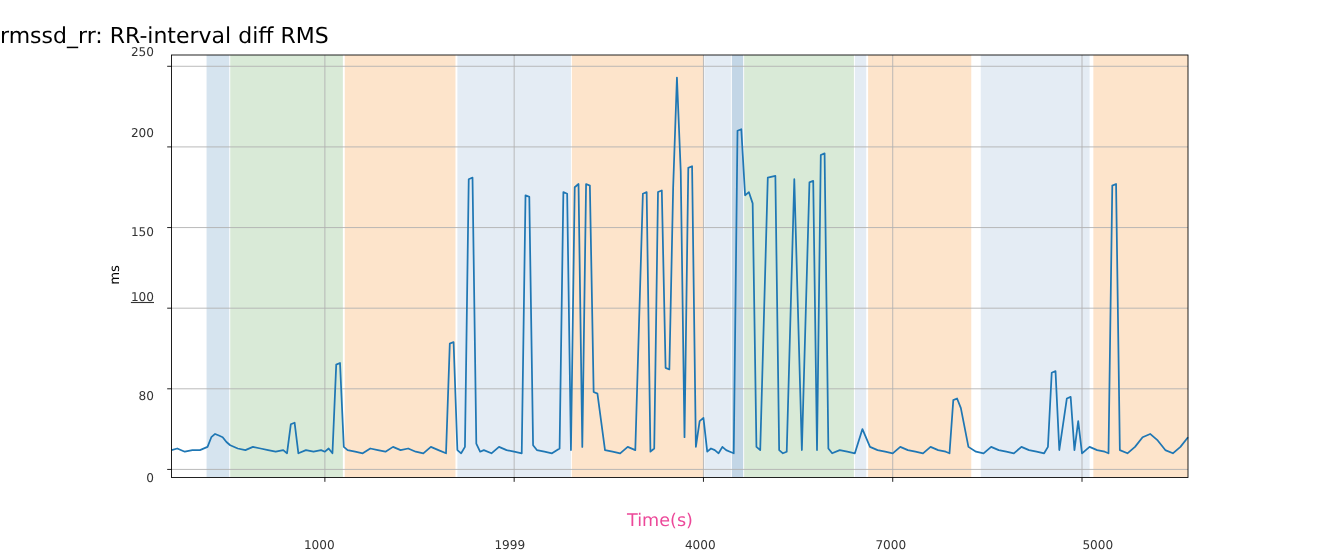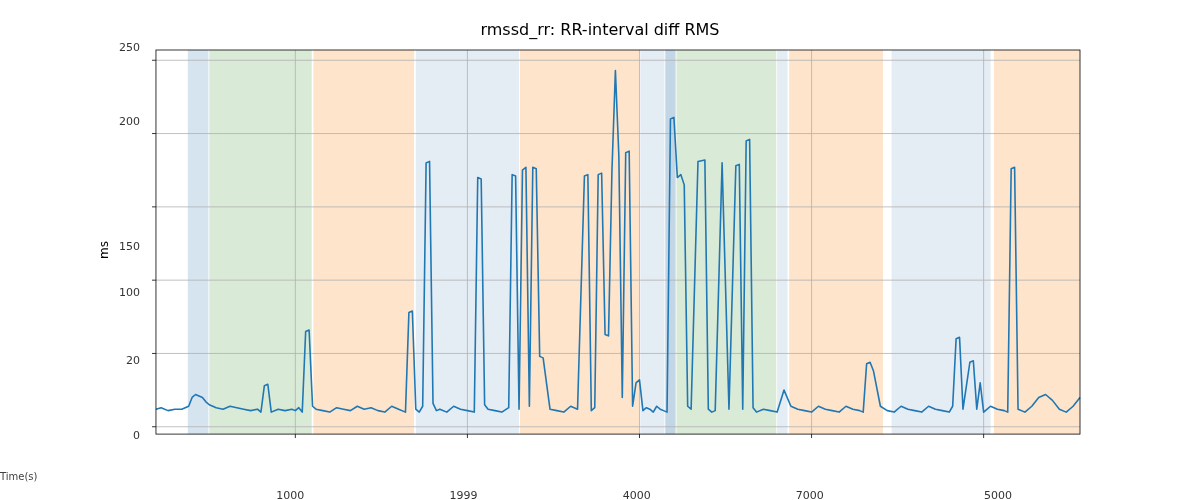--- a/index.html
+++ b/index.html
@@ -11,22 +11,22 @@
   .figure {
     position: relative;
     width: 1200px;
     height: 500px;
     background: #fff;
   }
   .title {
     position: absolute;
     top: 20px;
     width: 100%;
-    text-align: center;
-    font-size: 16px;
+    text-align: left;
+    font-size: 20px;
     color: #000;
   }
   .axes {
     position: absolute;
     left: 150px;
     top: 50px;
     width: 930px;
     height: 390px;
   }
   .plot-area {
@@ -41,22 +41,23 @@
     left: 95px;
     top: 50%;
     transform: translateY(-50%) rotate(-90deg);
     font-size: 12px;
     color: #000;
   }
   .xlabel {
     position: absolute;
     bottom: 18px;
     width: 100%;
-    font-size: 10px;
-    color: #404040;
+    text-align: center;
+    font-size: 16px;
+    color: #ec4899;
   }
   .tick-label {
     position: absolute;
     font-size: 11px;
     color: #333;
   }
   .tick-x {
     top: 445px;
     transform: translateX(-50%);
     margin-top: 44px;
@@ -120,22 +121,22 @@
 
   <div id="x-tick-container">
       <div class="tick-label tick-x" style="left: 290.279px;">1000</div>
       <div class="tick-label tick-x" style="left: 463.464px;">1999</div>
       <div class="tick-label tick-x" style="left: 636.648px;">4000</div>
       <div class="tick-label tick-x" style="left: 809.832px;">7000</div>
       <div class="tick-label tick-x" style="left: 998px;">5000</div>
     </div>
   <div id="y-tick-container">
       <div class="tick-label tick-y" style="top: 421.557px;">0</div>
-      <div class="tick-label tick-y" style="top: 347.13px;">20</div>
-      <div class="tick-label tick-y" style="top: 279px;">100</div>
-      <div class="tick-label tick-y" style="top: 198.275px; margin-top: 35px;">150</div>
+      <div class="tick-label tick-y" style="top: 347.13px;">80</div>
+      <div class="tick-label tick-y" style="top: 257px; text-decoration: underline;">100</div>
+      <div class="tick-label tick-y" style="top: 198.275px;">150</div>
       <div class="tick-label tick-y" style="top: 108px;">200</div>
       <div class="tick-label tick-y" style="top: 34px;">250</div>
     </div>
 
   <div class="xlabel">Time(s)</div>
 
 </div>
 
 </body></html>

